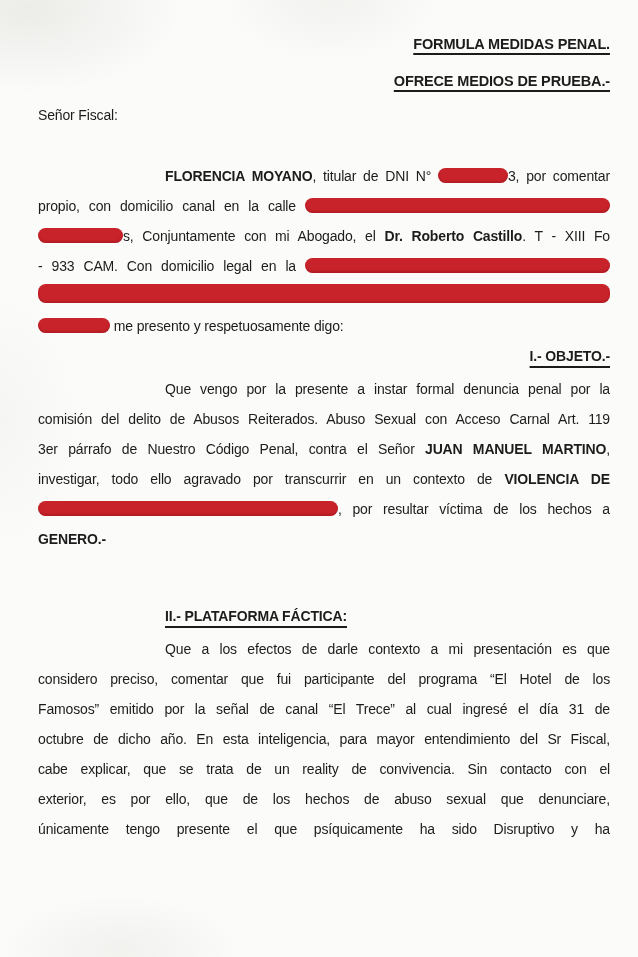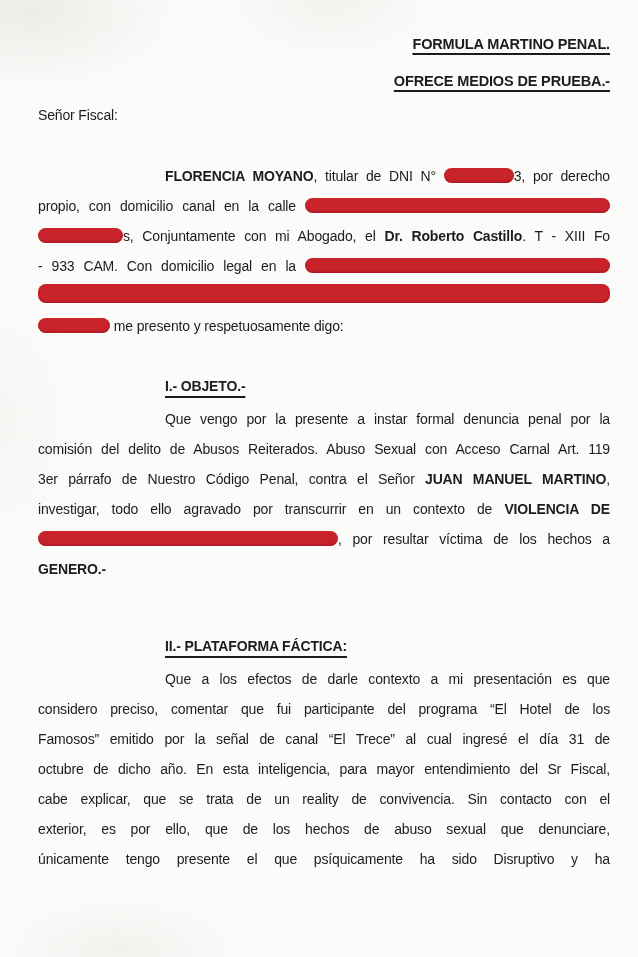--- a/index.html
+++ b/index.html
@@ -52,21 +52,21 @@
   .line.just { text-align: justify; text-align-last: justify; text-justify: inter-word; }
   .line.ind  { padding-left: 127px; }
 
   
   .heading {
     line-height: 30px;
     height: 30px;
     padding-left: 127px;
     font-weight: bold;
   }
-  .heading.objeto     { margin-top: 30px; margin-bottom: 3px; }
+  .heading.objeto     { margin-bottom: 3px; text-align: right; }
   .heading.plataforma { margin-top: 47px; margin-bottom: 3px; }
   .heading span {
     text-decoration: underline;
     text-decoration-thickness: 2px;
     text-underline-offset: 5px;
   }
 
   .bold { font-weight: bold; }
 
   
@@ -80,29 +80,29 @@
     box-shadow: inset 0 -2px 2px rgba(140,15,20,.35);
   }
 </style>
 </head>
 <body>
 
 <div class="page">
   <div class="content">
 
     <div class="title-block">
-      <div class="title-line"><span>FORMULA MARTINO PENAL.</span></div>
+      <div class="title-line"><span>FORMULA MEDIDAS PENAL.</span></div>
       <div class="title-line"><span>OFRECE MEDIOS DE PRUEBA.-</span></div>
     </div>
 
     <div class="salutation">Señor Fiscal:</div>
 
     <div>
         <div class="para intro">
-          <div class="line just ind"><span class="bold">FLORENCIA MOYANO</span><span>, titular de DNI N° </span><span class="redaction" style="width: 70px;"></span><span>3, por derecho</span></div>
+          <div class="line just ind"><span class="bold">FLORENCIA MOYANO</span><span>, titular de DNI N° </span><span class="redaction" style="width: 70px;"></span><span>3, por comentar</span></div>
           <div class="line just"><span>propio, con domicilio canal en la calle </span><span class="redaction" style="width: 305px;"></span></div>
           <div class="line just"><span class="redaction" style="width: 85px;"></span><span>s, Conjuntamente con mi Abogado, el </span><span class="bold">Dr. Roberto Castillo</span><span>. T - XIII Fo</span></div>
           <div class="line just"><span>- 933 CAM. Con domicilio legal en la </span><span class="redaction" style="width: 305px;"></span></div>
           <div class="line"><span class="redaction" style="width: 572px; height: 19px;"></span></div>
           <div class="line"><span class="redaction" style="width: 72px;"></span><span> me presento y respetuosamente digo:</span></div>
         </div>
         <div class="heading objeto"><span>I.- OBJETO.-</span></div>
         <div class="para objeto-body">
           <div class="line just ind"><span>Que vengo por la presente a instar formal denuncia penal por la</span></div>
           <div class="line just"><span>comisión del delito de Abusos Reiterados. Abuso Sexual con Acceso Carnal  Art. 119</span></div>

